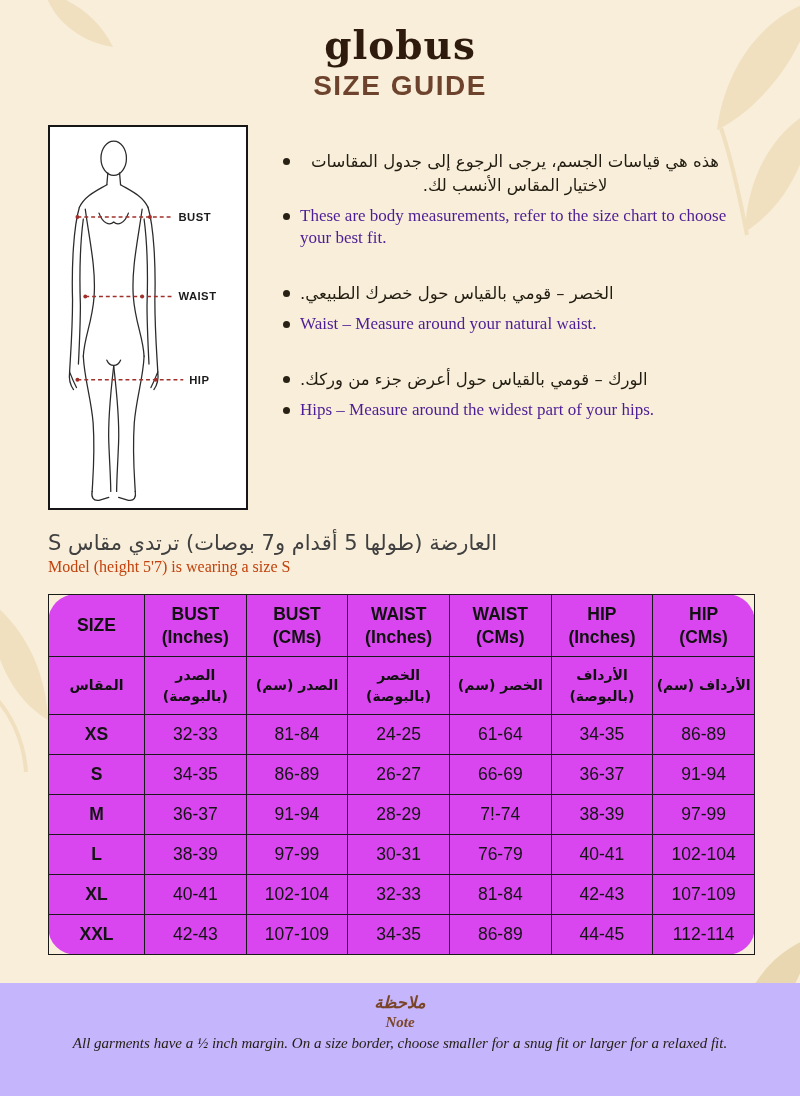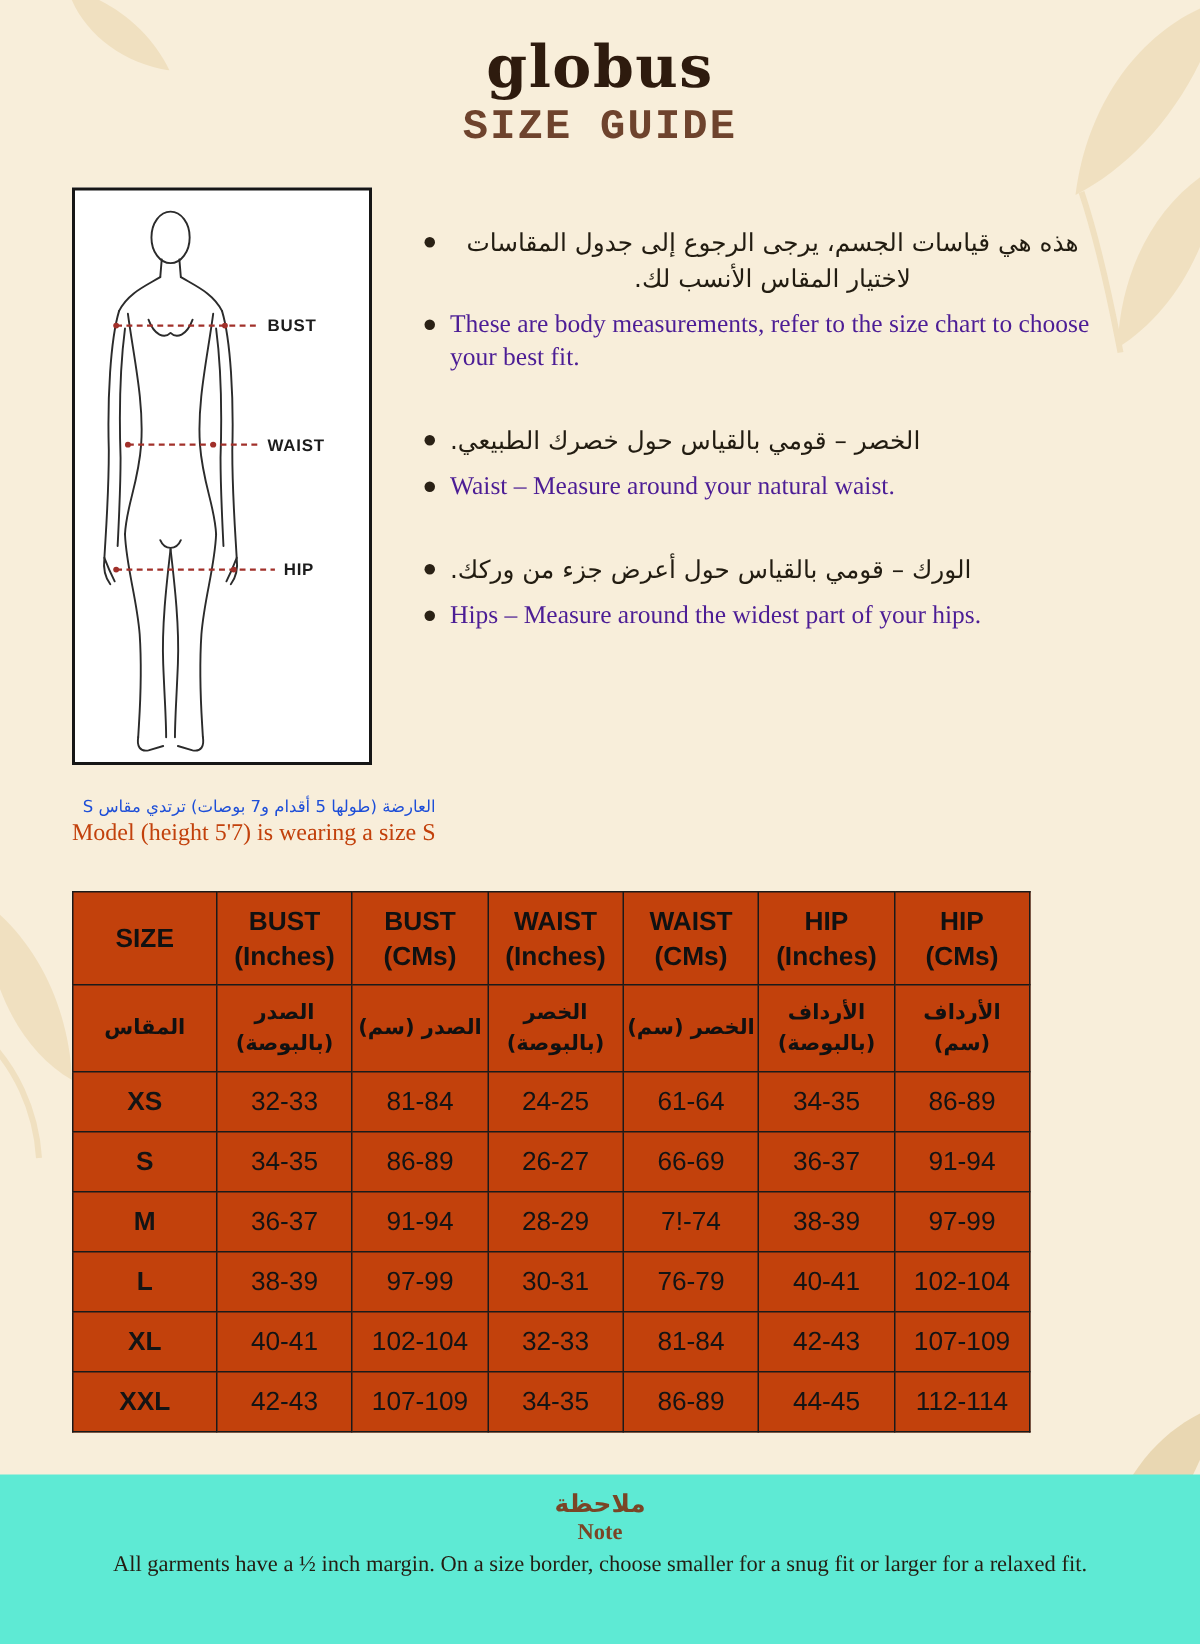--- a/index.html
+++ b/index.html
@@ -3,46 +3,46 @@
 <meta charset="utf-8">
 <style>
   * { margin:0; padding:0; box-sizing:border-box; }
   body { font-family:"DejaVu Sans", sans-serif; background:#f8eeda; }
   .page { position:relative; width:800px; height:1096px; background:#f8eeda; overflow:hidden; }
   .deco { position:absolute; z-index:0; pointer-events:none; }
   .content { position:relative; z-index:1; width:100%; height:100%; }
 
   .header { text-align:center; padding-top:22px; }
   .logo { font-family:"DejaVu Serif", serif; font-size:39px; font-weight:700; color:#2e1b0e; letter-spacing:1px; }
-  .title { margin-top:2px; font-family:Liberation Mono, monospace; font-size:28px; font-weight:700; color:#6e432d; letter-spacing:1.5px; }
+  .title { margin-top:2px; font-family:Liberation Sans, sans-serif; font-size:28px; font-weight:700; color:#6e432d; letter-spacing:1.5px; }
 
   .figure-box { position:absolute; left:48px; top:125px; width:200px; height:385px; background:#ffffff; border:2px solid #161616; }
   .figure-box svg { width:100%; height:100%; display:block; }
 
   .instructions { position:absolute; left:283px; top:150px; width:447px; }
   .group { margin-bottom:33px; }
   .row { display:flex; align-items:flex-start; margin-bottom:7px; }
   .dot { flex:0 0 auto; width:7px; height:7px; border-radius:50%; background:#2a2115; margin:8px 10px 0 0; }
   .ar { direction:rtl; text-align:center; }
   .inst-ar { font-size:16.5px; color:#221c11; line-height:1.45; }
   .inst-en { font-family:"Liberation Serif", serif; font-size:17px; color:#4c1d95; line-height:1.3; }
 
   .model-note { position:absolute; left:48px; top:531px; }
-  .model-ar { font-size:11px; color:#1d4ed8; direction:rtl; text-align:right; display:block; }
+  .model-ar { font-size:21px; color:#404040; direction:rtl; text-align:right; display:block; }
   .model-en { font-family:"Liberation Serif", serif; font-size:16px; color:#c2410c; margin-top:3px; }
 
-  .size-table { position:absolute; left:48px; top:594px; width:639px; border-collapse:collapse; background:#c2410c; table-layout:fixed; }
+  .size-table { position:absolute; left:48px; top:594px; width:707px; border-collapse:collapse; background:#d946ef; table-layout:fixed;border-radius:28px; }
   .size-table th, .size-table td { border:1.6px solid #1a1a1a; text-align:center; vertical-align:middle; padding:0 2px; }
   .size-table th:first-child { width:96px; }
   .head-en th { height:62px; font-family:"Liberation Sans", sans-serif; font-size:17.5px; font-weight:700; color:#111; line-height:1.3; }
   .head-ar th { height:58px; font-size:14px; font-weight:700; direction:rtl; color:#111; line-height:1.45; }
   .size-table tbody td { height:40px; font-size:17.5px; color:#141414; font-family:"Liberation Sans", sans-serif; }
   .size-table tbody td.size-col { font-weight:700; }
 
-  .note { position:absolute; left:0; top:983px; width:800px; height:113px; background:#5eead4; text-align:center; padding-top:10px; }
+  .note { position:absolute; left:0; top:983px; width:800px; height:113px; background:#c4b5fd; text-align:center; padding-top:10px;font-style:italic; }
   .note-title-ar { font-size:16.5px; font-weight:700; color:#7a4526; direction:rtl; }
   .note-title-en { font-family:"Liberation Serif", serif; font-size:15px; font-weight:700; color:#7a4526; margin-top:2px; }
   .note-body-ar { font-size:13.8px; color:#241d12; margin-top:8px; direction:rtl; }
   .note-body-en { font-family:"Liberation Serif", serif; font-size:15px; color:#241d12; margin-top:4px; }
 </style>
 </head>
 <body>
 
 <div class="page">
 

